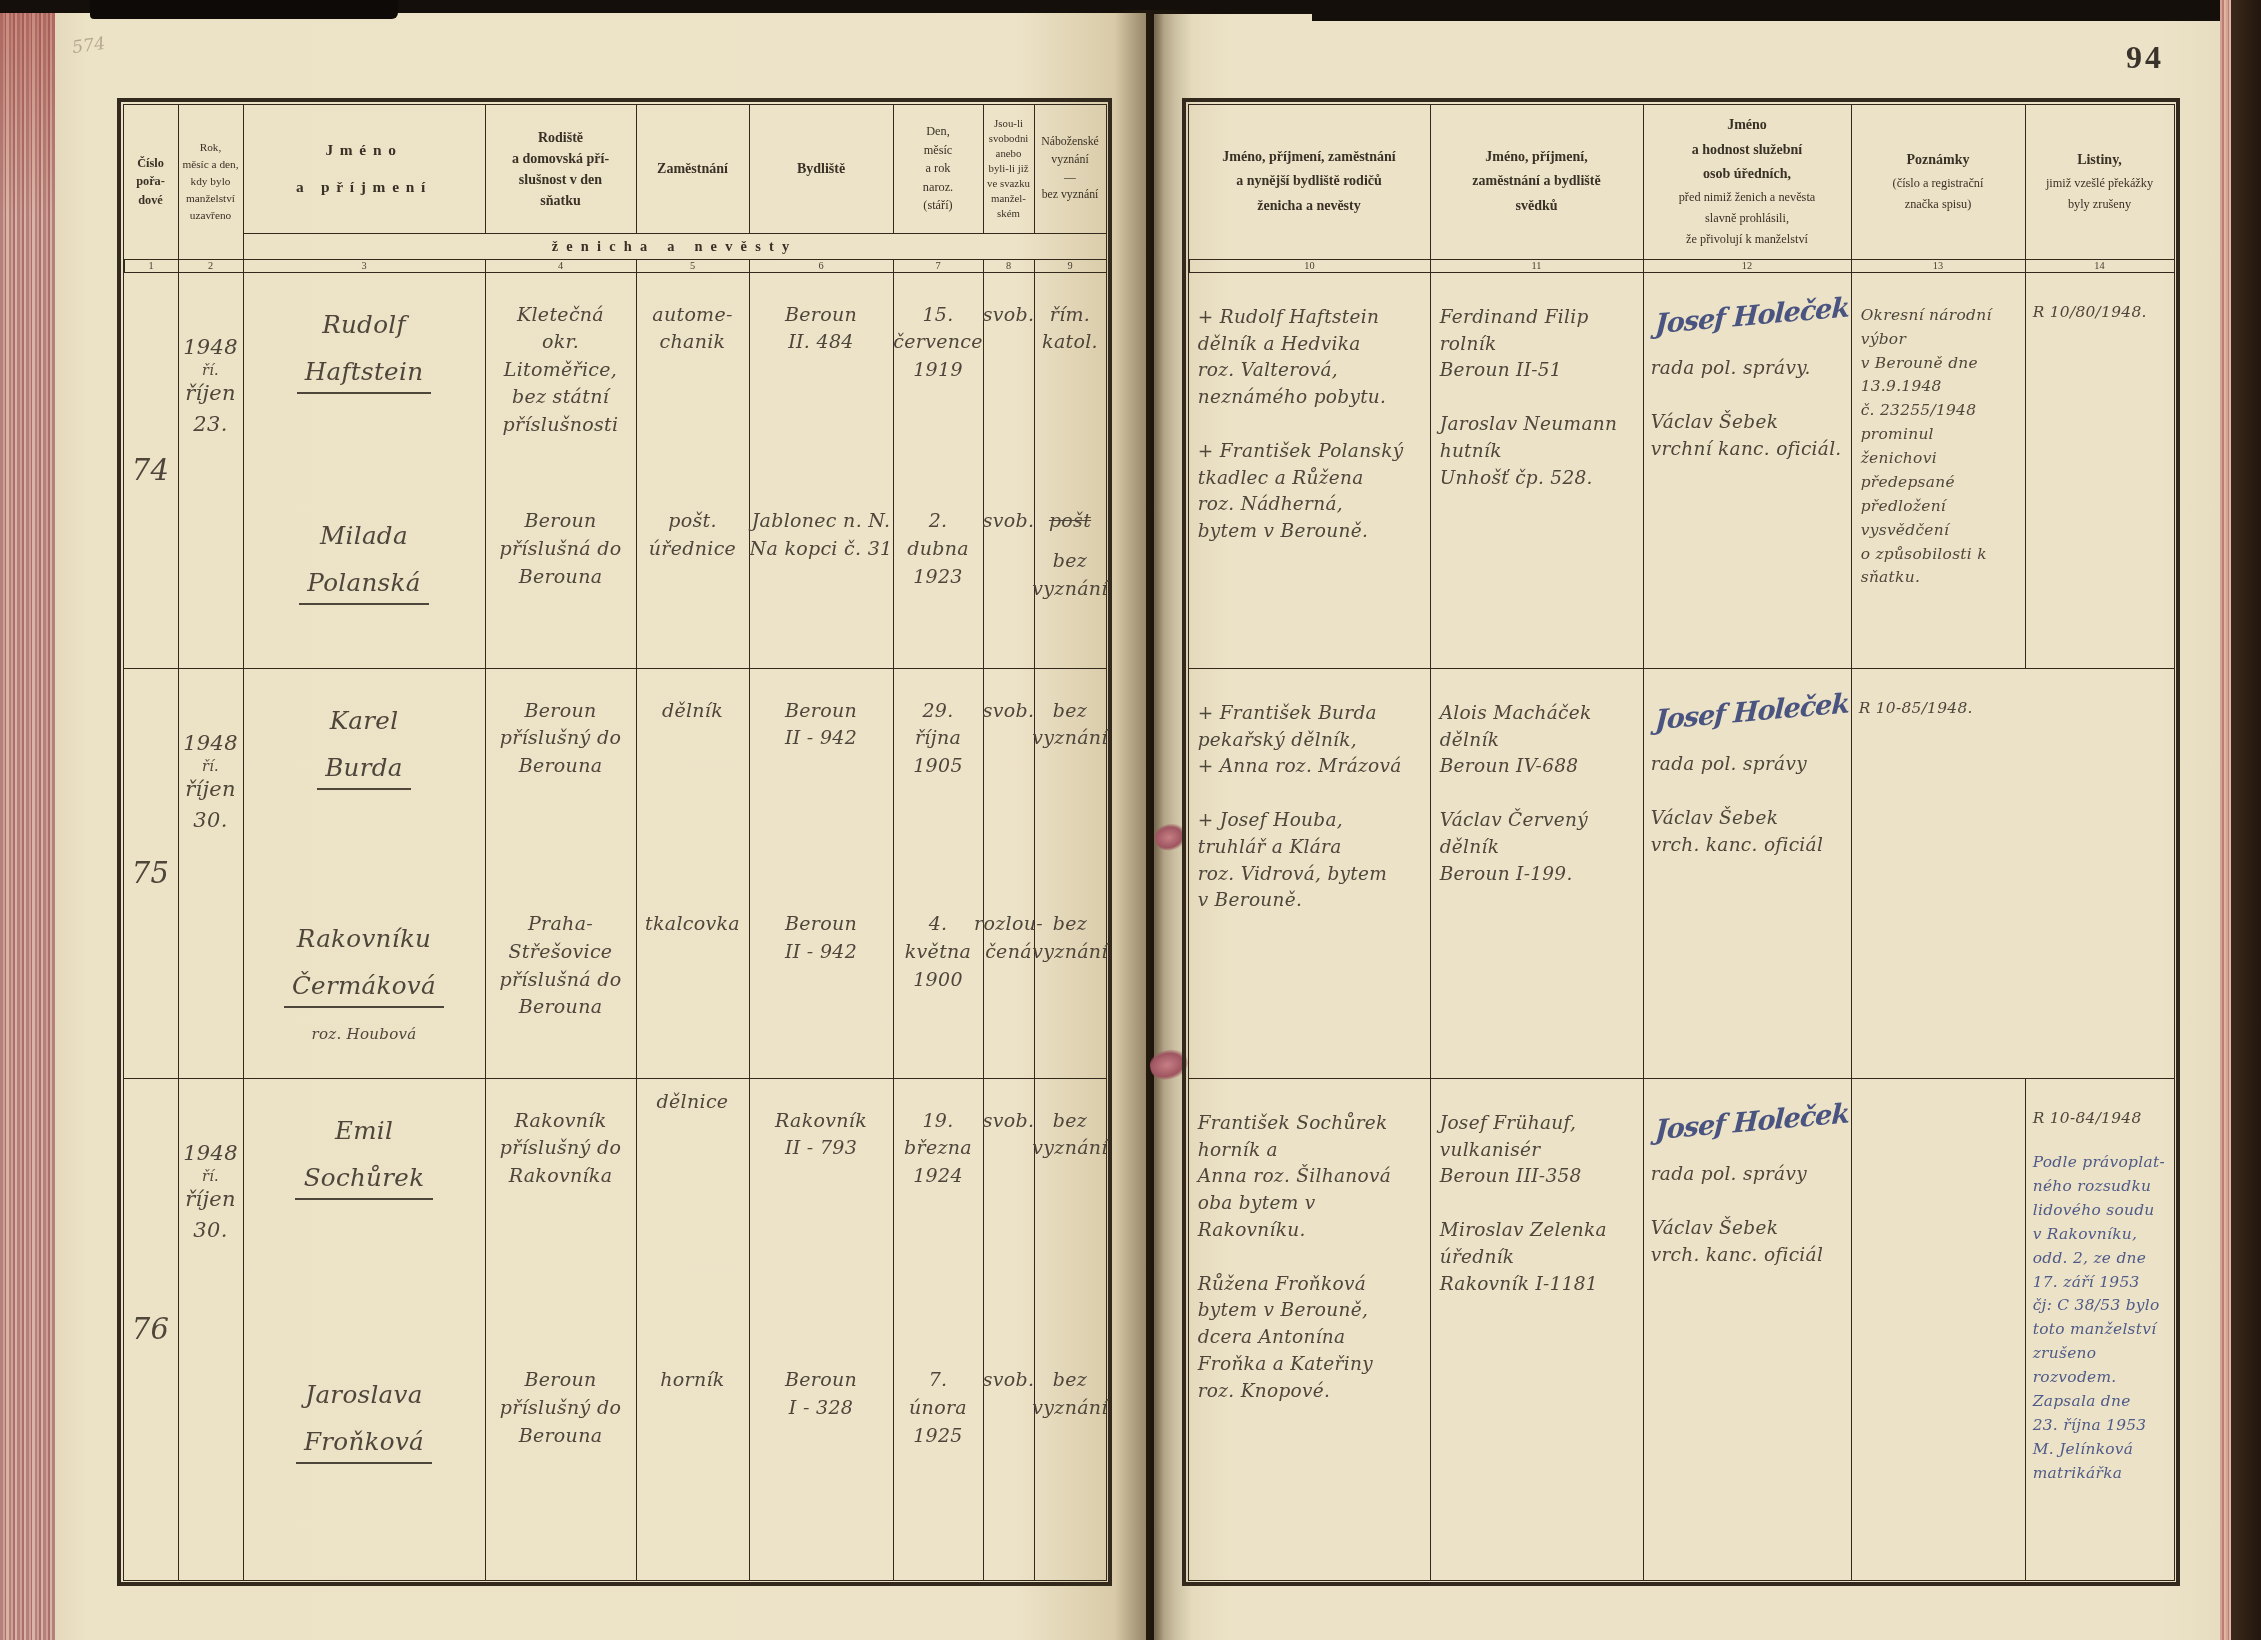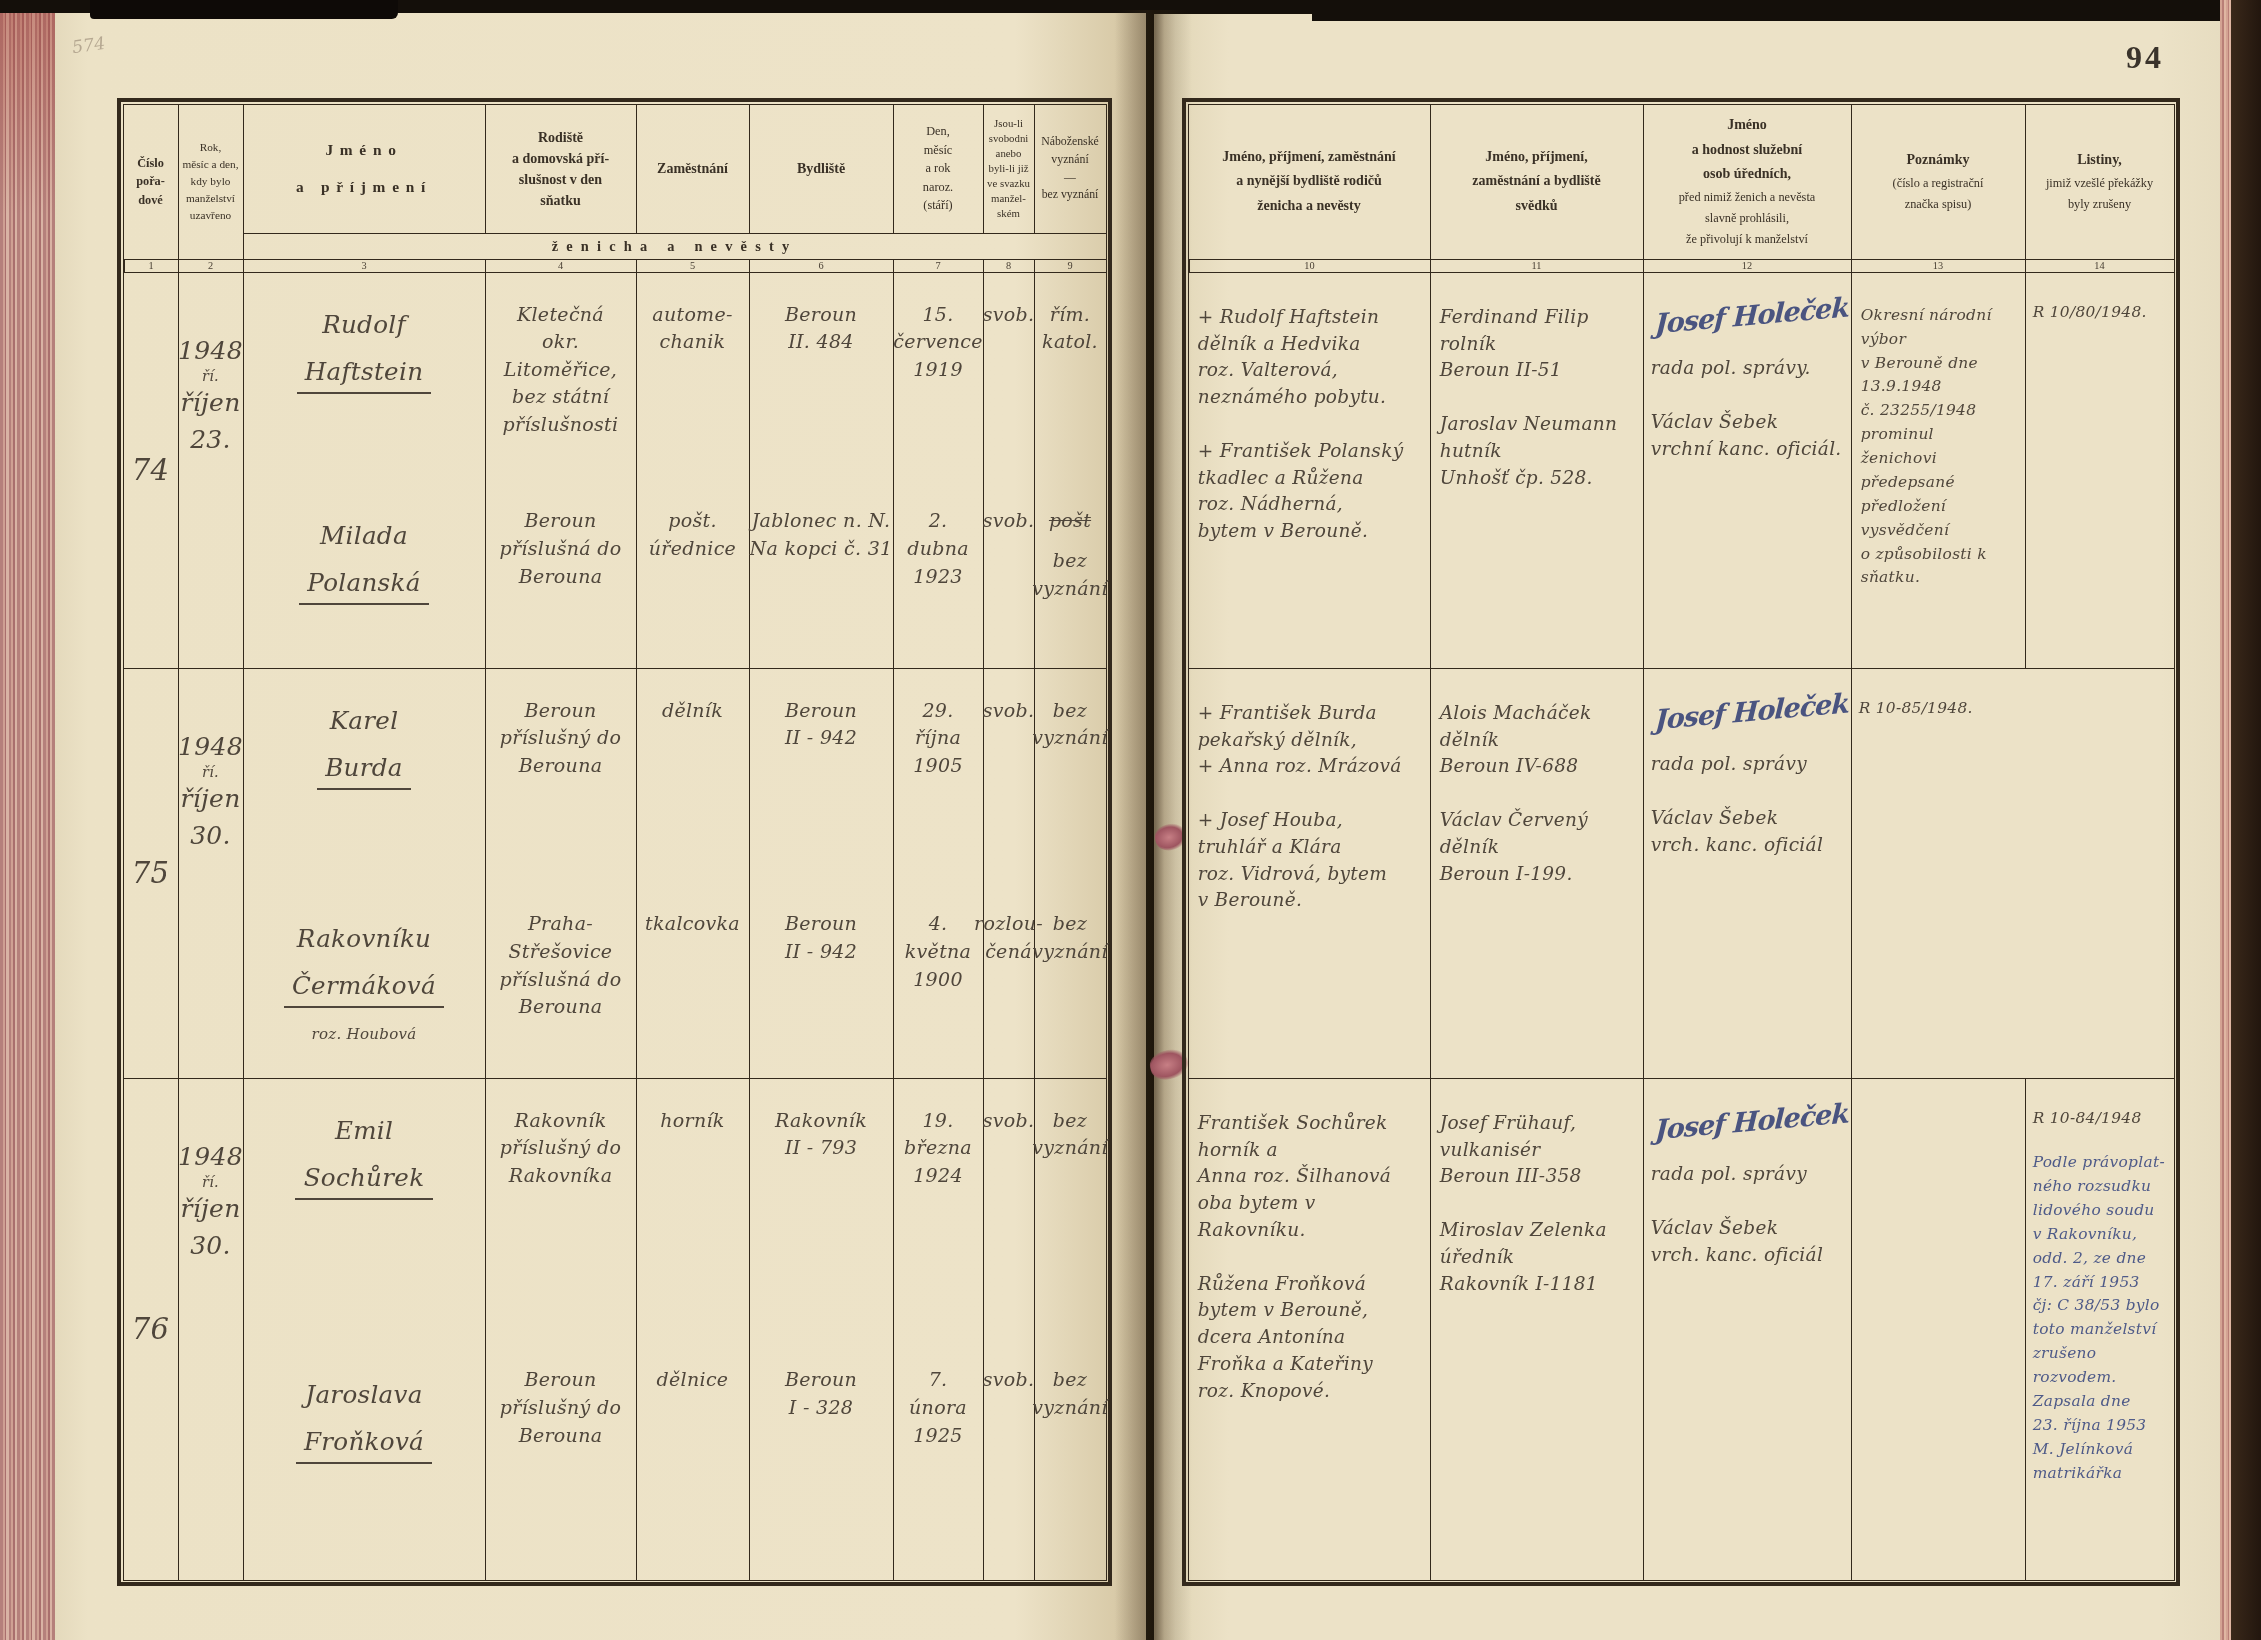--- a/index.html
+++ b/index.html
@@ -83,21 +83,21 @@
   .hw{font-family:"DejaVu Serif",serif;font-style:italic;color:var(--hw);font-size:19px;
       line-height:1.45;letter-spacing:0.3px;}
   .lines{white-space:pre-line;}
   .cell{display:flex;flex-direction:column;overflow:visible;}
   .sub{flex:0 0 50%;display:flex;flex-direction:column;align-items:center;justify-content:flex-start;
        padding-top:28px;text-align:center;gap:12px;}
   .sub.bride{padding-top:9.2px;}
   .c-num{align-items:center;justify-content:center;}
   .c-num .hw{font-size:29px;}
   .c-date{align-items:center;padding-top:59px;text-align:center;}
-  .c-date .hw{font-size:25px;line-height:1.5;}
+  .c-date .hw{font-size:21px;line-height:1.5;}
   .c-date .mark{font-size:14.4px;line-height:1;}
   .c-name .given,.c-name .surname{font-size:24.6px;line-height:1.3;}
   .c-name .surname{border-bottom:2.1px solid var(--hw);padding:0 8.2px 4.1px;margin-top:3.1px;}
   .c-name .extra{font-size:15px;margin-top:4px;}
   .c-name .sub{padding-top:36px;}
   .c-name .sub.bride{padding-top:13.3px;}
   .strike{text-decoration:line-through;}
   .blk{padding:31px 9.2px 0;display:block;text-align:left;}
   .blk .hw{font-size:18.5px;}
   .docs .hw{font-size:15.4px;line-height:1.55;}
@@ -375,25 +375,25 @@
 příslušný do
 Rakovníka</span>
               </div>
       <div class="sub bride">
                 <span class="hw lines">Beroun
 příslušný do
 Berouna</span>
               </div>
     </div>
     <div class="cell">
+      <div class="sub bride">
+                <span class="hw lines">dělnice</span>
+              </div>
       <div class="sub groom">
                 <span class="hw lines">horník</span>
-              </div>
-      <div class="sub bride">
-                <span class="hw lines">dělnice</span>
               </div>
     </div>
     <div class="cell">
       <div class="sub groom">
                 <span class="hw lines">Rakovník
 II - 793</span>
               </div>
       <div class="sub bride">
                 <span class="hw lines">Beroun
 I - 328</span>

